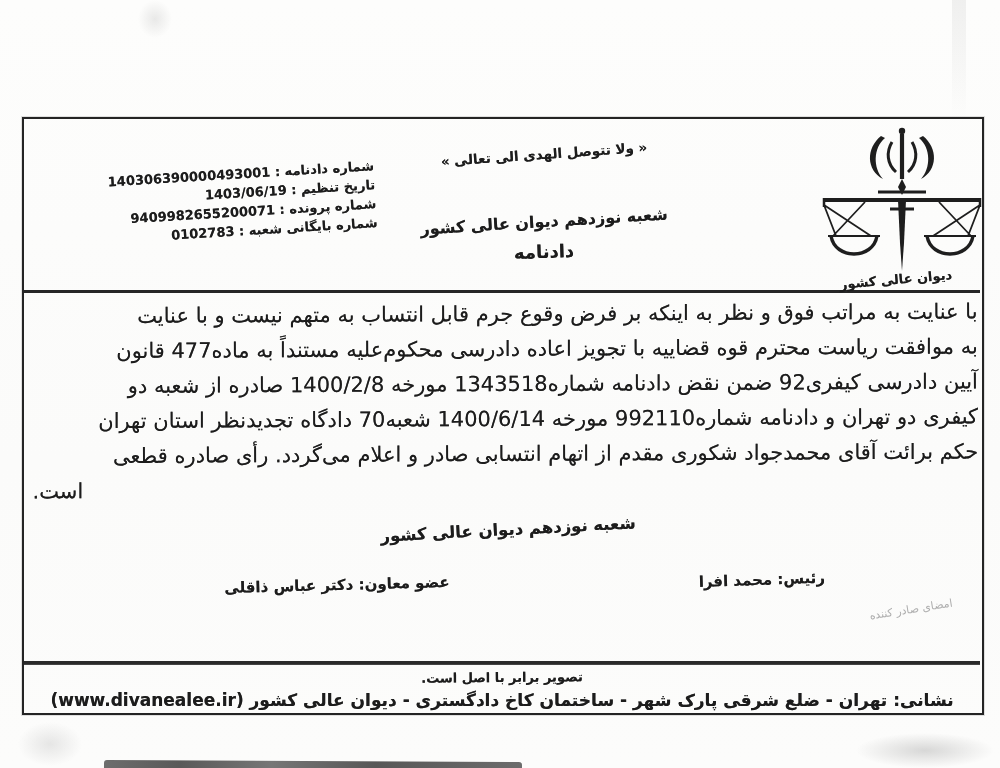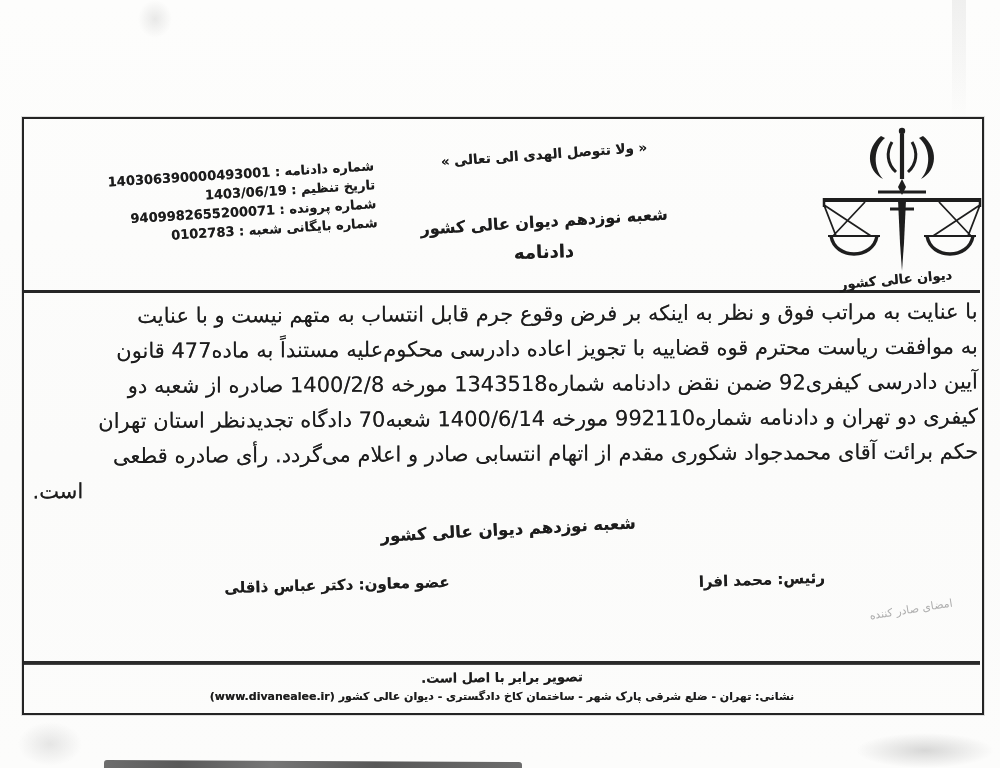--- a/index.html
+++ b/index.html
@@ -85,21 +85,21 @@
     text-shadow:none;
   }
 
   .certify{
     left:24px;top:670px;width:956px;
     font-size:13px;font-weight:bold;text-align:center;
     transform:rotate(-0.5deg);
   }
   .address{
     left:24px;top:690px;width:956px;
-    font-size:11px;font-weight:bold;text-align:center;
+    font-size:17px;font-weight:bold;text-align:center;
   }
 
   
   .smudge-top{left:138px;top:0;width:34px;height:38px;
     background:radial-gradient(closest-side,rgba(140,140,140,.18),transparent);}
   .streak-right{left:952px;top:0;width:14px;height:120px;
     background:linear-gradient(180deg,rgba(120,120,120,.10),transparent);}
   .blob-bottom-left{left:18px;top:722px;width:64px;height:44px;
     background:radial-gradient(closest-side,rgba(150,150,150,.22),transparent);}
   .blob-bottom-right{left:856px;top:733px;width:138px;height:35px;

